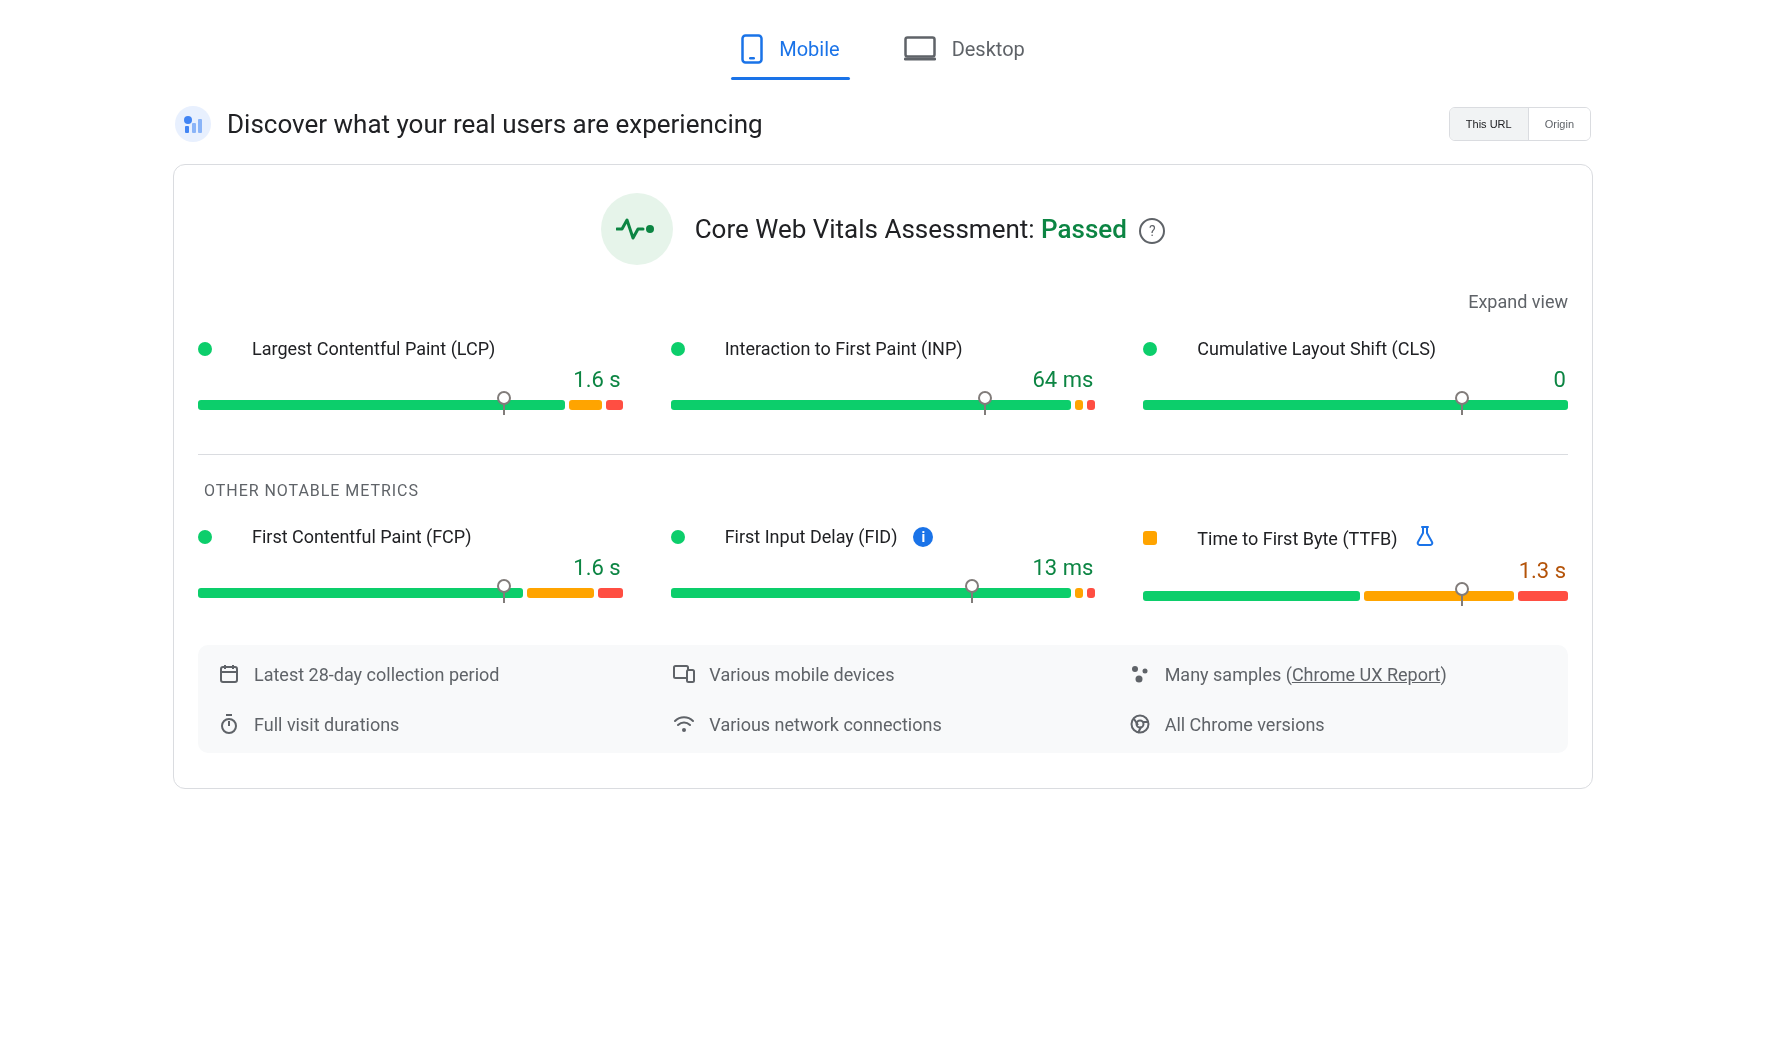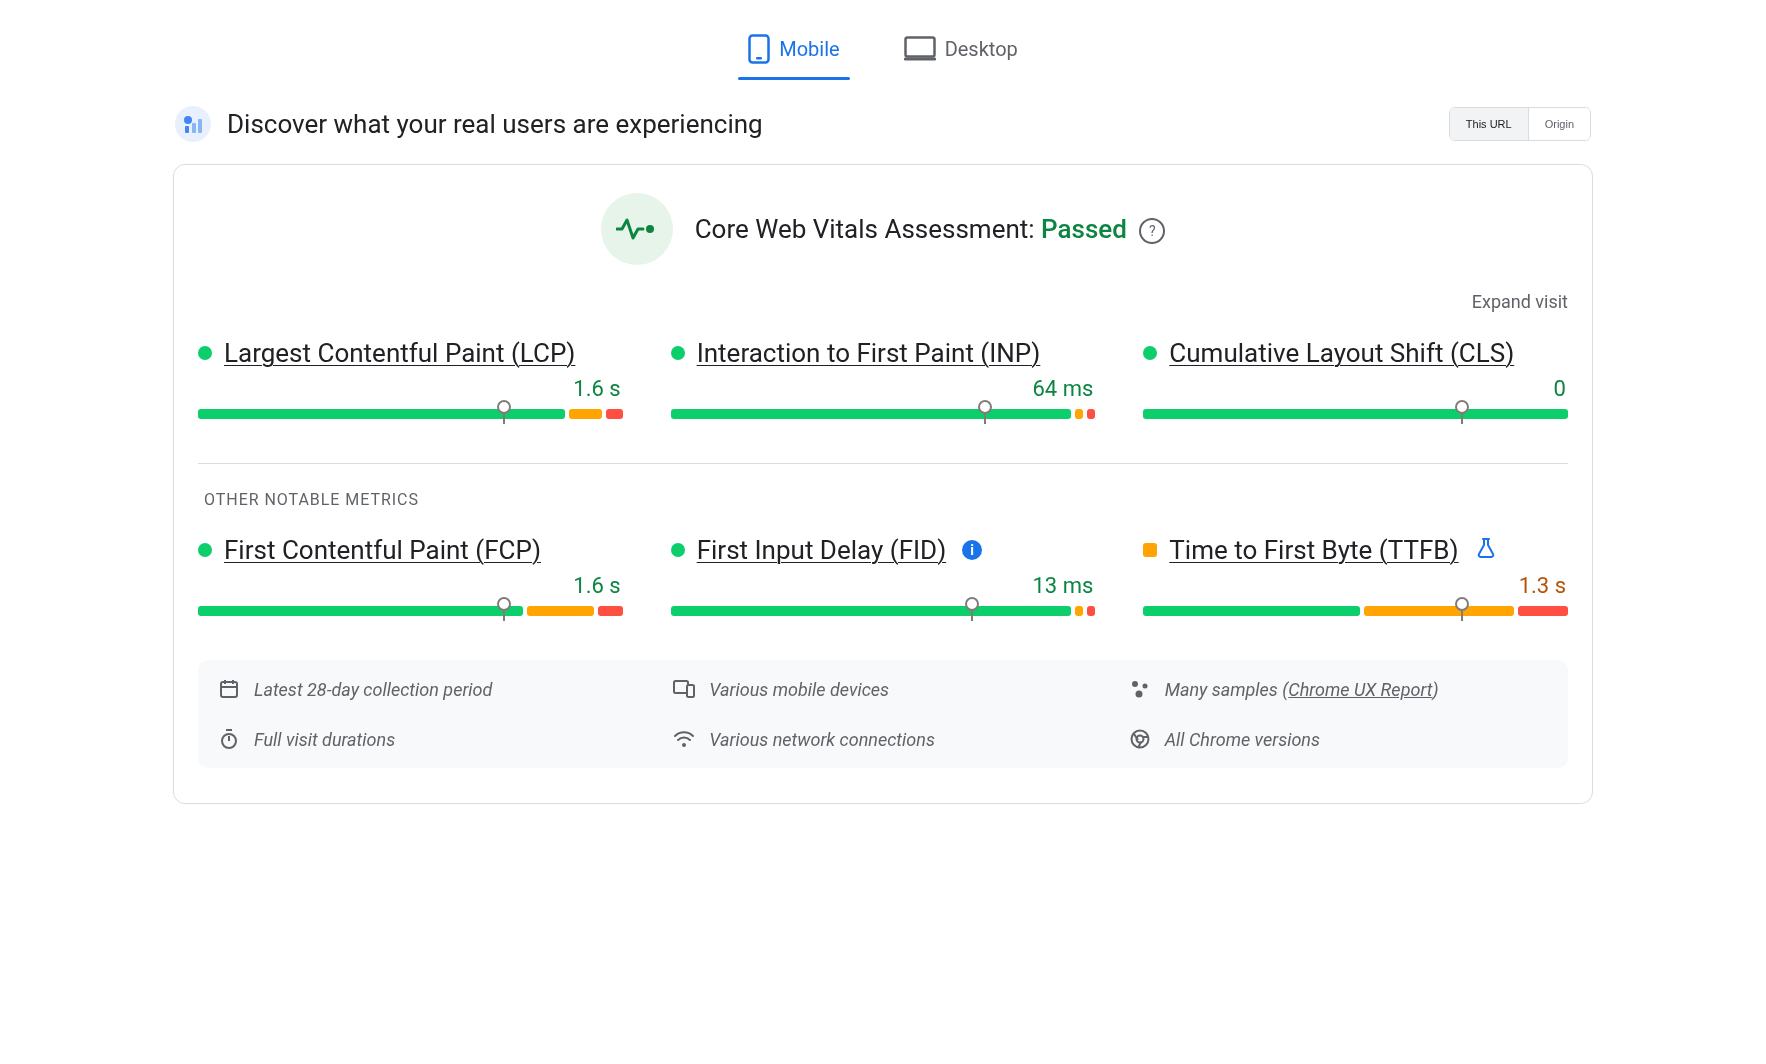--- a/index.html
+++ b/index.html
@@ -17,21 +17,21 @@
     --page-bg:#ffffff;
     --footer-bg:#f8f9fa;
     --badge-green:#e6f4ea;
   }
   html,body{margin:0;padding:0;background:var(--page-bg);font-family:Roboto,"Helvetica Neue",Arial,sans-serif;color:var(--ink);}
   body{min-width:1280px;}
   .wrap{max-width:1420px;margin:0 auto;padding:10px 18px 28px;}
 
   
   .tabs{display:flex;justify-content:center;gap:56px;padding:14px 0 0;}
-  .tab{display:flex;align-items:center;gap:9px;padding:10px 4px 16px;cursor:pointer;font-size:20px;color:var(--ink-2);position:relative;}
+  .tab{display:flex;align-items:center;gap:16px;padding:10px 4px 16px;cursor:pointer;font-size:20px;color:var(--ink-2);position:relative;}
   .tab.active{color:var(--blue);}
   .tab.active::after{content:"";position:absolute;left:-6px;right:-6px;bottom:0;height:3px;background:var(--blue);border-radius:2px;}
   .tab .ico svg{display:block;}
 
   
   .header-row{display:flex;align-items:center;justify-content:space-between;margin-top:26px;padding:0 2px;}
   .header-left{display:flex;align-items:center;gap:16px;}
   .hdr-badge{width:36px;height:36px;border-radius:50%;background:#e8f0fe;display:flex;align-items:center;justify-content:center;}
   .hdr-badge svg{display:block;}
   .hdr-title{font-size:26px;font-weight:400;color:var(--ink);}
@@ -54,42 +54,42 @@
   .expand-link{color:var(--ink-2);font-size:18px;cursor:pointer;}
 
   .metrics-grid{display:grid;grid-template-columns:repeat(3, 1fr);gap:48px;margin-top:26px;}
 
   .metric{display:flex;flex-direction:column;gap:8px;}
   .metric-head{display:flex;align-items:center;gap:12px;}
   .dot{width:14px;height:14px;border-radius:50%;display:inline-block;}
   .dot.green{background:var(--green-dot);}
   .square{width:14px;height:14px;border-radius:3px;display:inline-block;}
   .square.amber{background:var(--amber);}
-  .metric-name{font-size:26px;color:var(--ink);text-decoration:underline;text-decoration-thickness:1px;text-underline-offset:3px;cursor:pointer;}
+  .metric-name{font-size:18px;color:var(--ink);text-decoration-thickness:1px;text-underline-offset:3px;cursor:pointer;margin-left:28px;}
   .info-blue{width:20px;height:20px;border-radius:50%;background:var(--blue);color:#fff;display:inline-flex;align-items:center;justify-content:center;font-weight:700;font-size:14px;margin-left:4px;cursor:pointer;}
   .flask{color:var(--blue);margin-left:6px;}
   .metric-value{font-size:22px;text-align:right;padding-right:2px;}
   .metric-value.green{color:var(--green);}
   .metric-value.amber{color:var(--amber-text);}
 
   .bar-wrap{position:relative;height:18px;}
   .bar{display:flex;height:10px;width:100%;gap:4px;align-items:center;}
   .seg-line{height:10px;border-radius:3px;}
   .seg-line.green{background:var(--green-dot);}
   .seg-line.amber{background:var(--amber);}
   .seg-line.red{background:var(--red);}
   .marker{position:absolute;top:-9px;transform:translateX(-50%);width:10px;height:10px;border:2px solid #817c7a;background:#fff;border-radius:50%;}
   .marker::after{content:"";position:absolute;left:50%;top:10px;width:2px;height:12px;background:#817c7a;transform:translateX(-50%);}
 
   hr.divider{border:0;border-top:1px solid var(--line);margin:36px 0 26px;}
 
   .subhead{font-size:16px;letter-spacing:.06em;color:var(--ink-2);margin:0 0 20px 6px;}
 
   
-  .footer-panel{margin-top:36px;background:var(--footer-bg);border-radius:10px;padding:18px 20px;font-style:italic;}
+  .footer-panel{margin-top:36px;background:var(--footer-bg);border-radius:10px;padding:18px 20px;}
   .footer-grid{display:grid;grid-template-columns:repeat(3,1fr);gap:28px 36px;}
   .f-item{display:flex;align-items:center;gap:14px;color:var(--ink-2);font-size:18px;}
   .f-ico{width:22px;height:22px;display:inline-flex;align-items:center;justify-content:center;color:var(--ink-2);}
   .f-item a{color:var(--ink-2);text-decoration:underline;cursor:pointer;}
 </style>
 </head>
 <body>
 
 <div class="wrap">
 
@@ -142,21 +142,21 @@
           </svg>
       </span>
       <span class="assess-title">
         <span>Core Web Vitals Assessment:</span>
         <span class="pass">Passed</span>
         <span class="helpq">?</span>
       </span>
     </div>
 
     <div class="expand-row">
-      <span class="expand-link">Expand visit</span>
+      <span class="expand-link">Expand view</span>
     </div>
 
     <div class="metrics-grid">
 
       <div class="metric">
         <div class="metric-head">
           <span class="dot green"></span>
           <span class="metric-name">Largest Contentful Paint (LCP)</span>
         </div>
         <div class="metric-value green">1.6 s</div>

